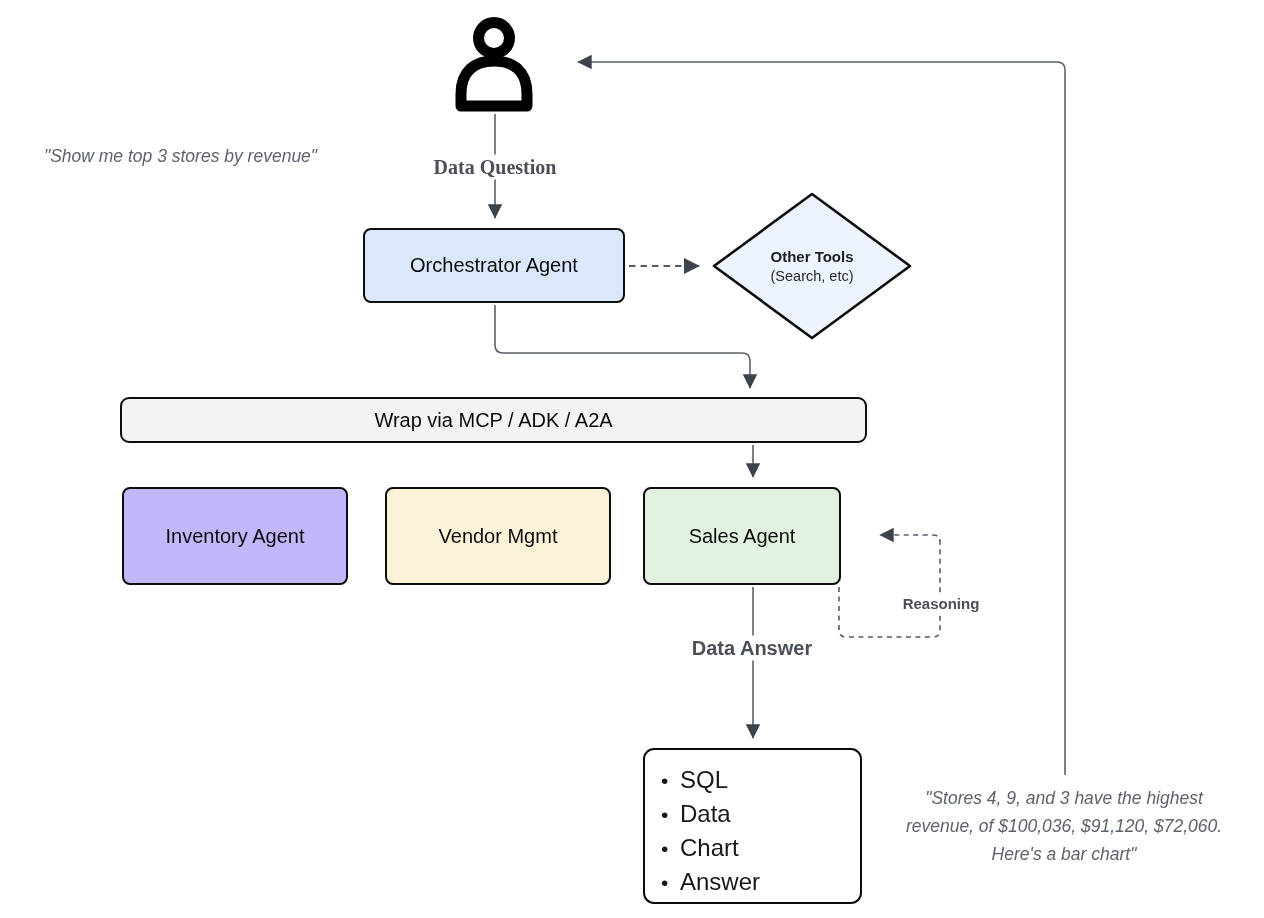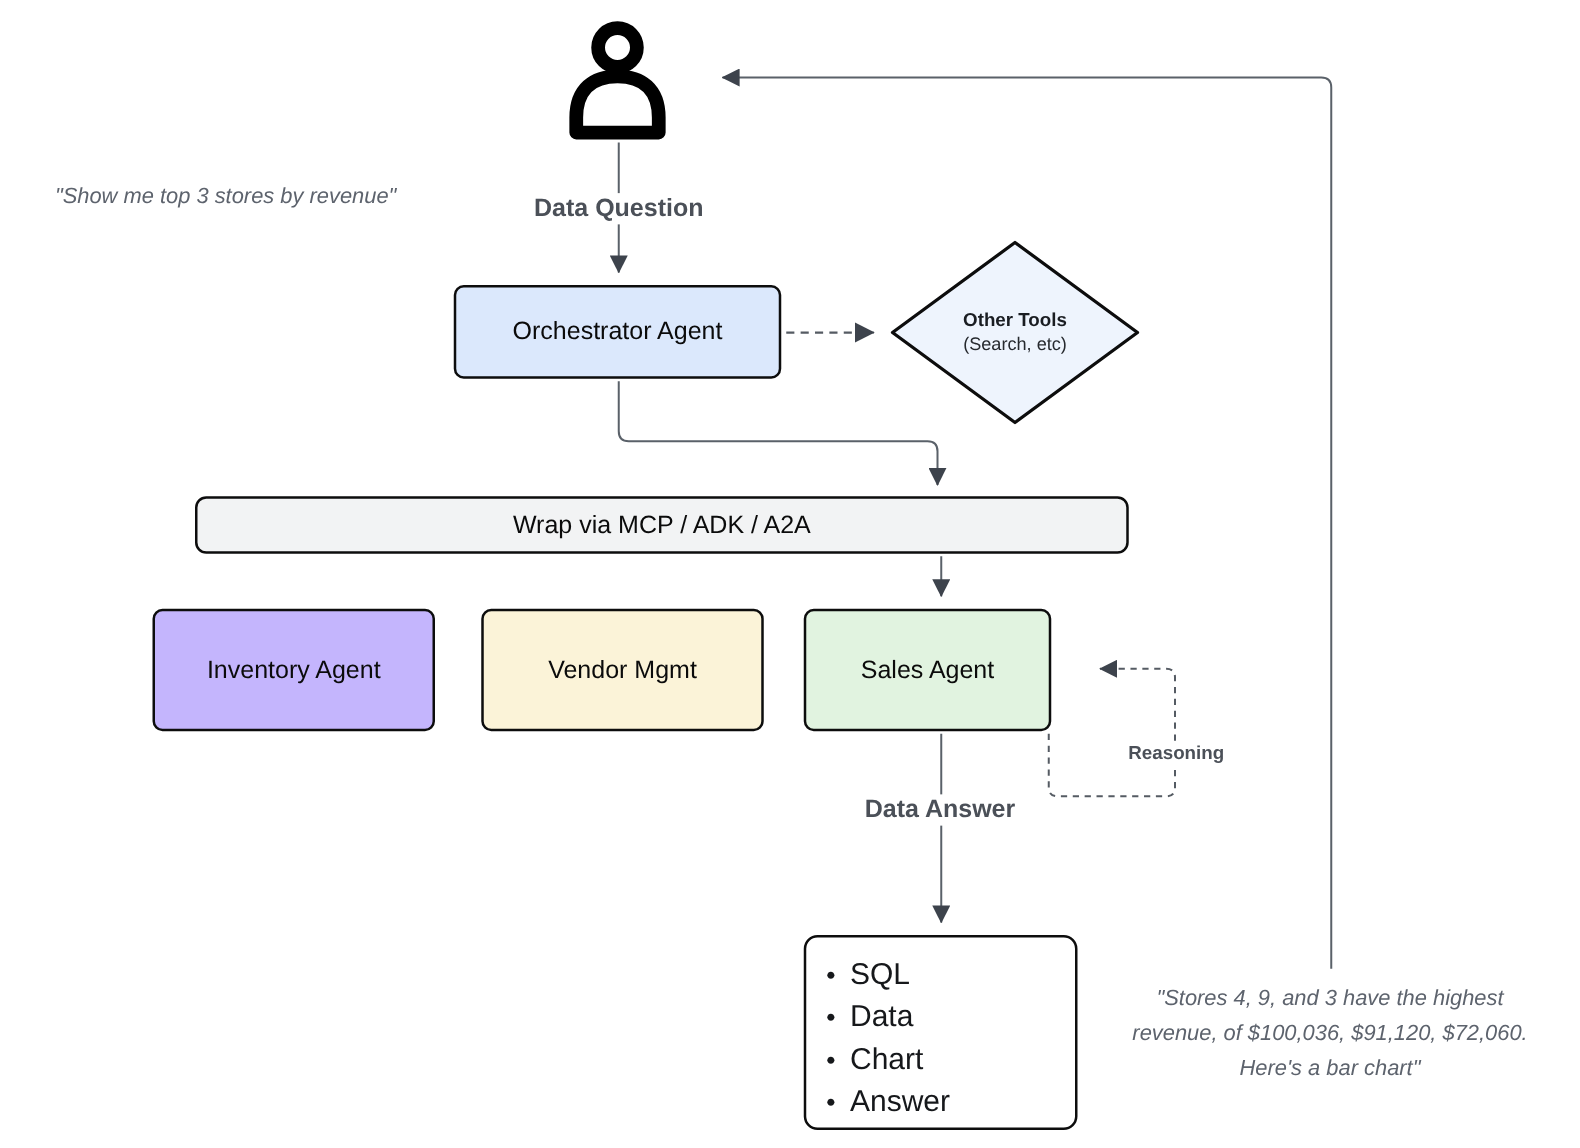--- a/index.html
+++ b/index.html
@@ -30,21 +30,21 @@
     align-items: center;
     justify-content: center;
     border: 2px solid #0d0d0d;
     border-radius: 8px;
     font-weight: 400;
     font-size: 20px;
     color: #0b0b0b;
     text-align: center;
   }
   .node-orchestrator { left: 363px; top: 228px; width: 262px; height: 75px; background: #dbe8fc; }
-  .node-wrap        { left: 120px; top: 397px; width: 747px; height: 46px; background: #f2f3f4; border-radius: 9px; margin-left: 36px; }
+  .node-wrap        { left: 120px; top: 397px; width: 747px; height: 46px; background: #f2f3f4; border-radius: 9px; }
   .node-inventory   { left: 122px; top: 487px; width: 226px; height: 98px; background: #c4b5fd; }
   .node-vendor      { left: 385px; top: 487px; width: 226px; height: 98px; background: #fbf3d8; }
   .node-sales       { left: 643px; top: 487px; width: 198px; height: 98px; background: #e1f3e0; }
 
   .node-output {
     left: 643px; top: 748px; width: 219px; height: 156px;
     background: #ffffff;
     border-radius: 11px;
     align-items: flex-start;
     justify-content: flex-start;
@@ -143,21 +143,21 @@
   <svg class="person" viewBox="0 0 92 102">
     <circle cx="45" cy="26" r="15.5" fill="#ffffff" stroke="#000000" stroke-width="11"></circle>
     <path d="M 12 94 L 12 82 C 12 59 26 49 45 49 C 64 49 78 59 78 82 L 78 94 Z" fill="#ffffff" stroke="#000000" stroke-width="11" stroke-linejoin="round"></path>
   </svg>
 
   <div class="quote quote-user">"Show me top 3 stores by revenue"</div>
   <div class="quote quote-answer">"Stores 4, 9, and 3 have the highest
 revenue, of $100,036, $91,120, $72,060.
 Here's a bar chart"</div>
 
-  <div class="edge-label" style="left:495px; top:167px;">Data Question</div>
+  <div class="edge-label" style="left:495px; top:167px;font-family:Liberation Serif, serif;">Data Question</div>
   <div class="edge-label" style="left:752px; top:648px;">Data Answer</div>
   <div class="edge-label small" style="left:941px; top:603px;">Reasoning</div>
 
   <div class="node node-orchestrator">
     <span>Orchestrator Agent</span>
   </div>
 
   <div class="diamond-wrap">
     <svg width="202" height="150" viewBox="0 0 202 150">
       <polygon points="101,3 199,75 101,147 3,75" fill="#eef4fd" stroke="#0d0d0d" stroke-width="2.6" stroke-linejoin="round"></polygon>

